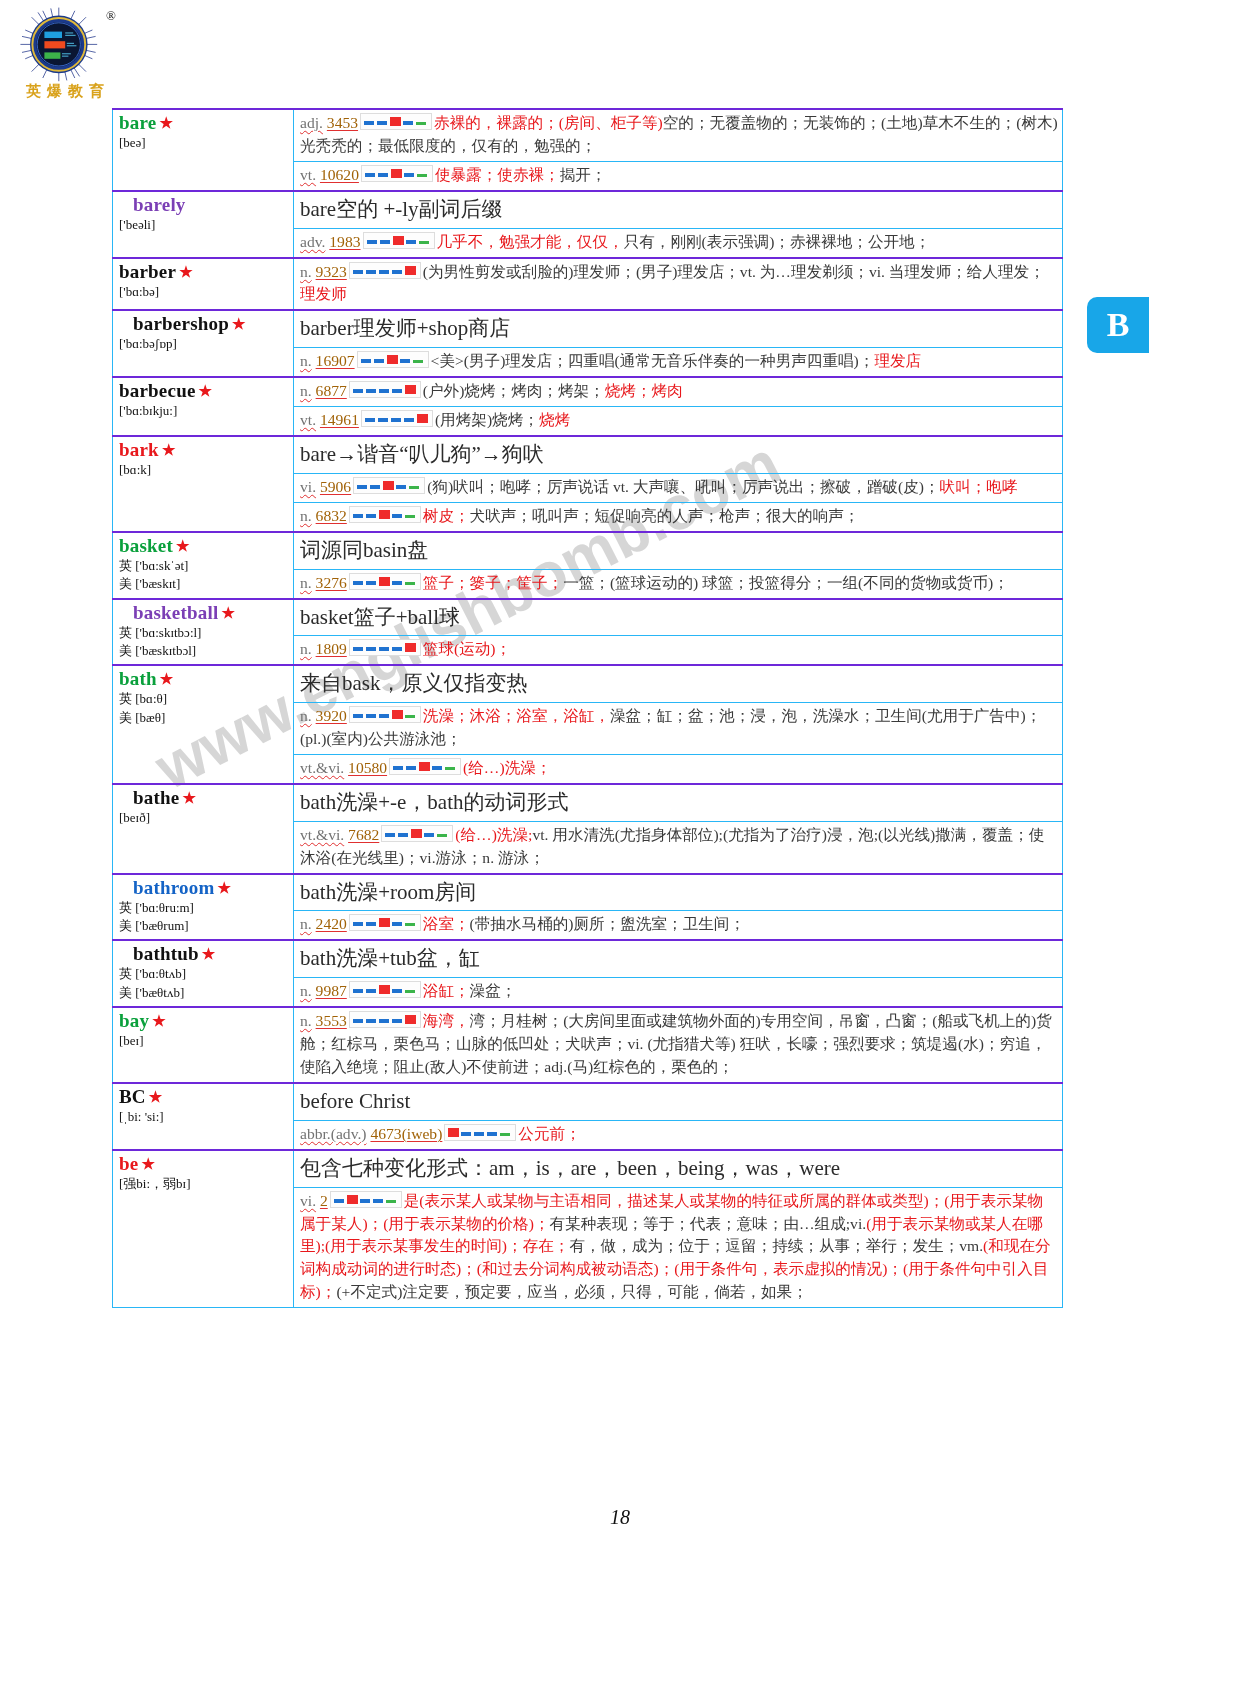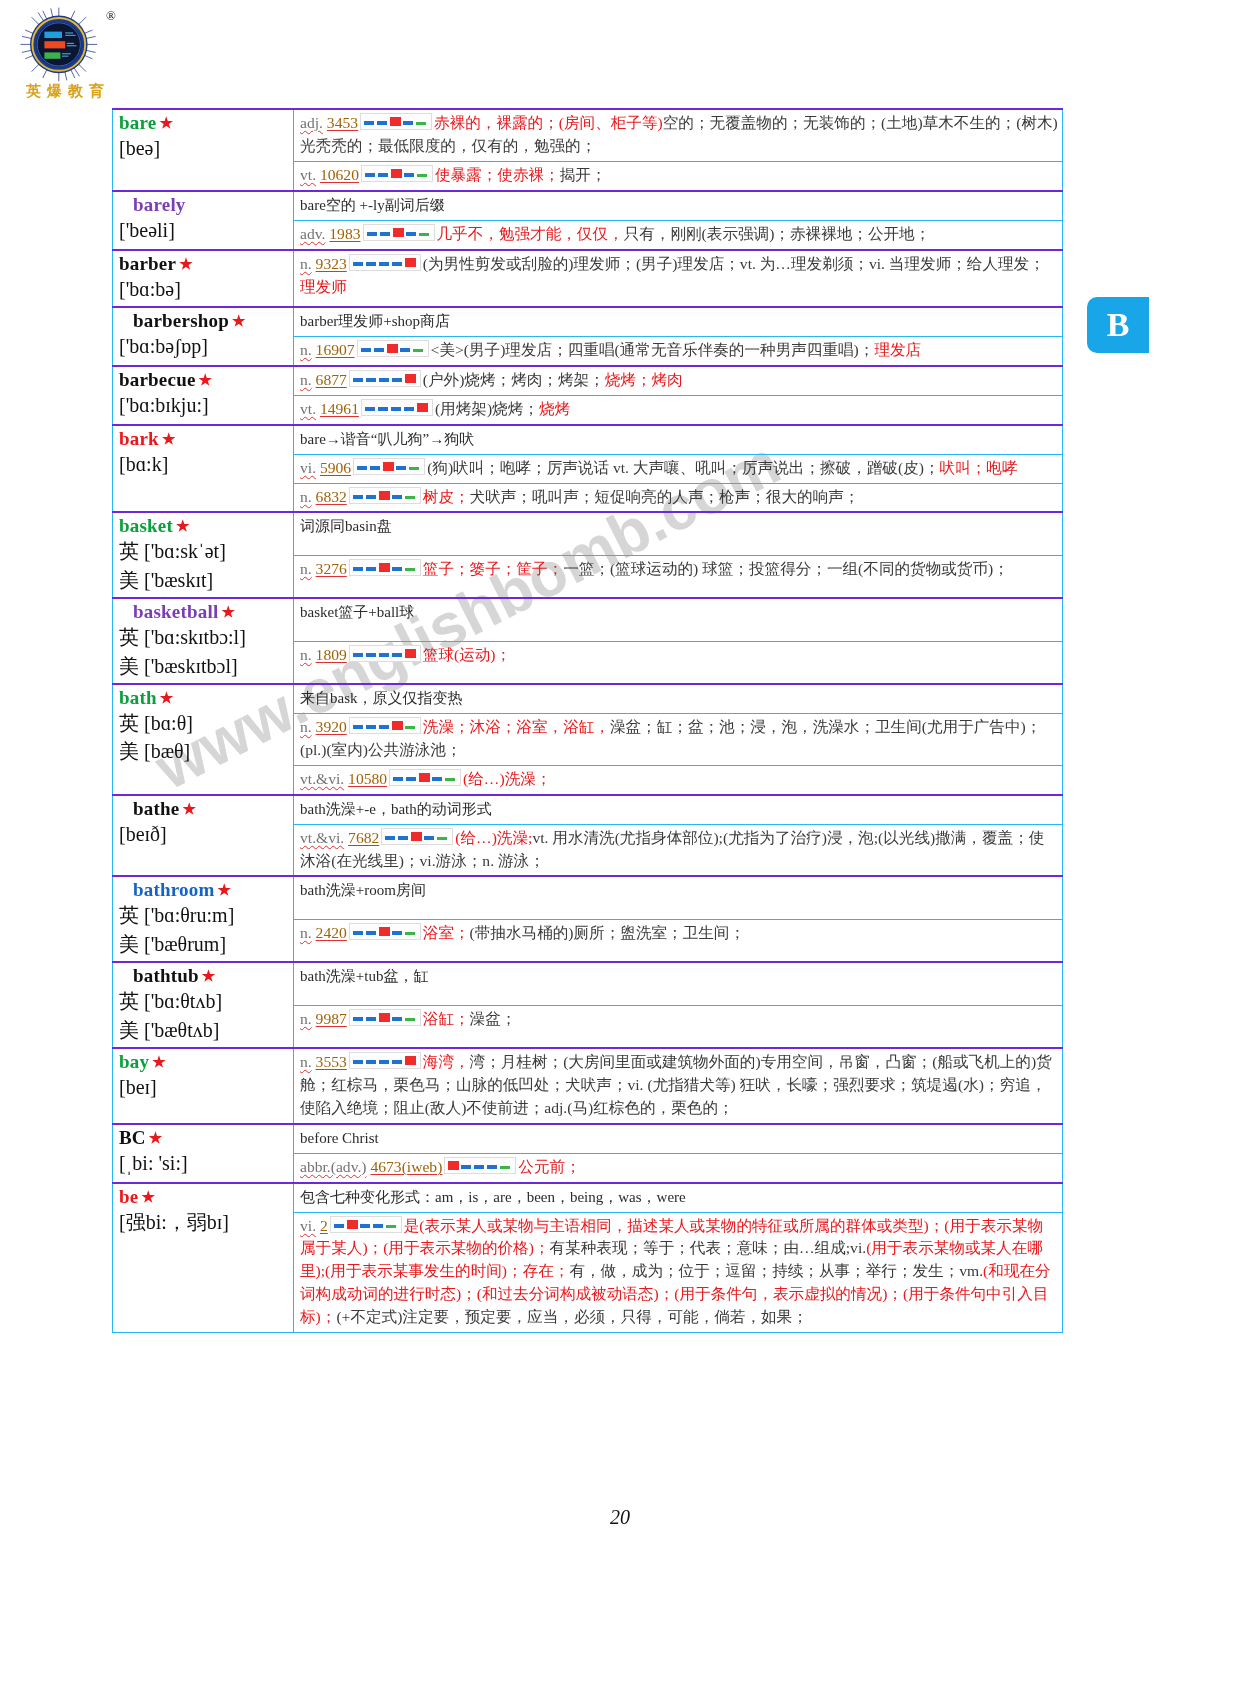--- a/index.html
+++ b/index.html
@@ -69,29 +69,29 @@
   .word{font-size:19px;font-weight:bold;letter-spacing:.2px;}
   .word.indent{padding-left:14px;display:inline-block;}
   .c-green{color:#0aa03c;}
   .c-purple{color:#7b3fb5;}
   .c-black{color:#111111;}
   .c-red{color:#e8181c;}
   .c-blue{color:#1463c6;}
   .star{color:#e8181c;font-size:15px;margin-left:3px;vertical-align:1px;}
 
   
-  .ph{font-size:20px;color:#111;line-height:1.42;white-space:nowrap;}
+  .ph{font-size:13px;color:#111;line-height:1.42;white-space:nowrap;}
 
   
   .df{font-size:15.6px;line-height:1.47;color:#2b2b2b;}
   .pos{color:#737373;font-weight:normal;}
   .rank{color:#a16207;}
   .red{color:#e8181c;}
   .gray{color:#3a3a3a;}
-  .root{font-size:15px;color:#2b2b2b;}
+  .root{font-size:21px;color:#2b2b2b;}
   .squiggle{ text-decoration:underline; text-decoration-style:wavy;
     text-decoration-color:#e03030; text-decoration-thickness:1px;
     text-underline-offset:2px;}
   .spellunder{text-decoration:underline;text-decoration-color:#e03030;
     text-decoration-thickness:1px;text-underline-offset:2px;}
 
   
   .meter{
     display:inline-block;vertical-align:-2px;
     width:70px;height:15px;
@@ -287,13 +287,13 @@
           <div class="ph">[强bi:，弱bɪ]</div>
         </td>
         <td class="df"><span class="root">包含七种变化形式：am，is，are，been，being，was，were</span></td>
       </tr>
       <tr class="inner">
         <td class="df"><span class="pos squiggle">vi.</span> <span class="rank spellunder">2</span><span class="meter"><span class="seg" style="left:3px;bottom:4px;width:10px;height:4px;background:#1f72d0"></span><span class="seg" style="left:16px;bottom:3px;width:11px;height:9px;background:#ef2b2b"></span><span class="seg" style="left:29px;bottom:4px;width:10px;height:4px;background:#1f72d0"></span><span class="seg" style="left:42px;bottom:4px;width:10px;height:4px;background:#1f72d0"></span><span class="seg" style="left:55px;bottom:4px;width:10px;height:3px;background:#3bb44a"></span></span><span class="red">是(表示某人或某物与主语相同，描述某人或某物的特征或所属的群体或类型)；(用于表示某物属于某人)；(用于表示某物的价格)；</span><span class="gray">有某种表现；等于；代表；意味；由…组成;vi.</span><span class="red">(用于表示某物或某人在哪里);(用于表示某事发生的时间)；存在；</span><span class="gray">有，做，成为；位于；逗留；持续；从事；举行；发生；vm.</span><span class="red">(和现在分词构成动词的进行时态)；(和过去分词构成被动语态)；(用于条件句，表示虚拟的情况)；(用于条件句中引入目标)；</span><span class="gray">(+不定式)注定要，预定要，应当，必须，只得，可能，倘若，如果；</span></td>
       </tr>
     </tbody>
 </table>
 
-<div class="page-number">20</div>
+<div class="page-number">18</div>
 
 </body></html>

